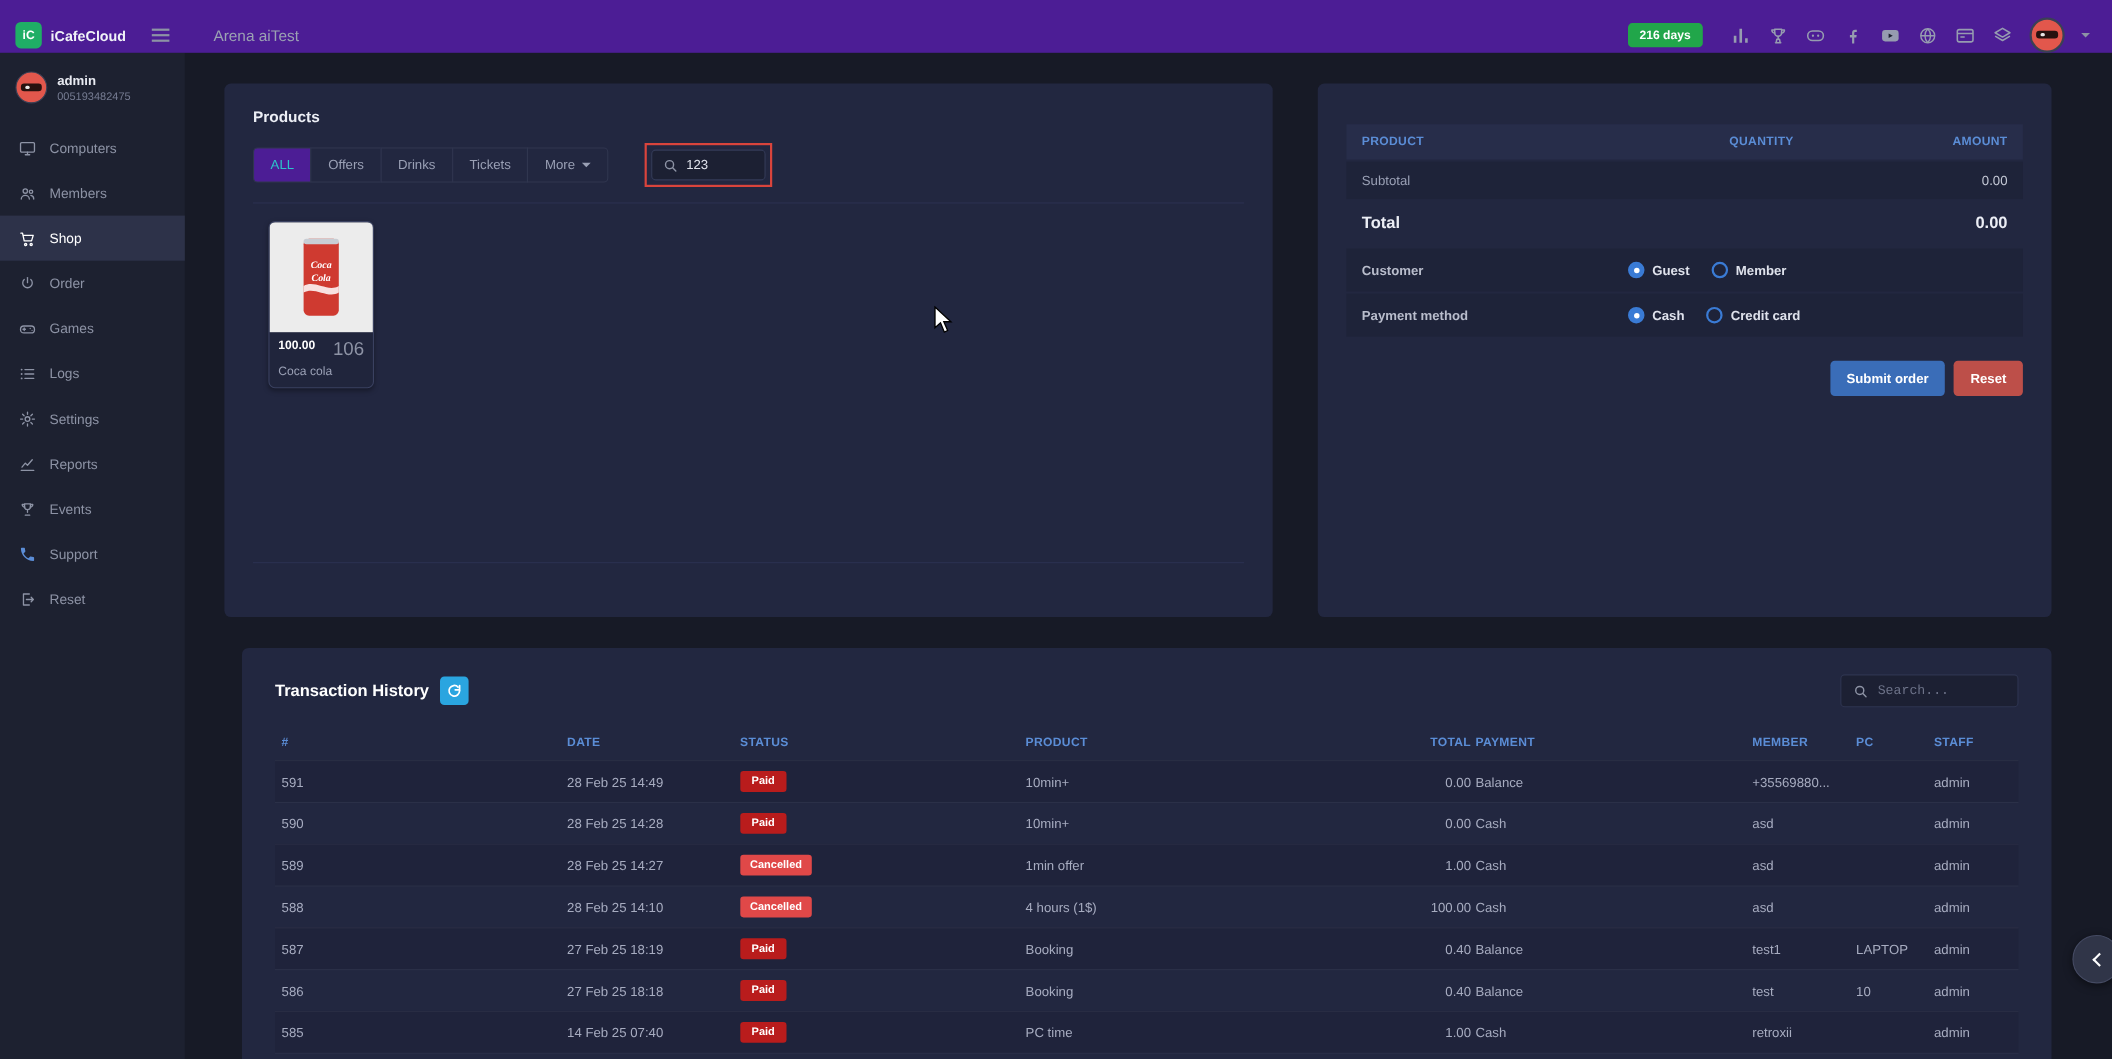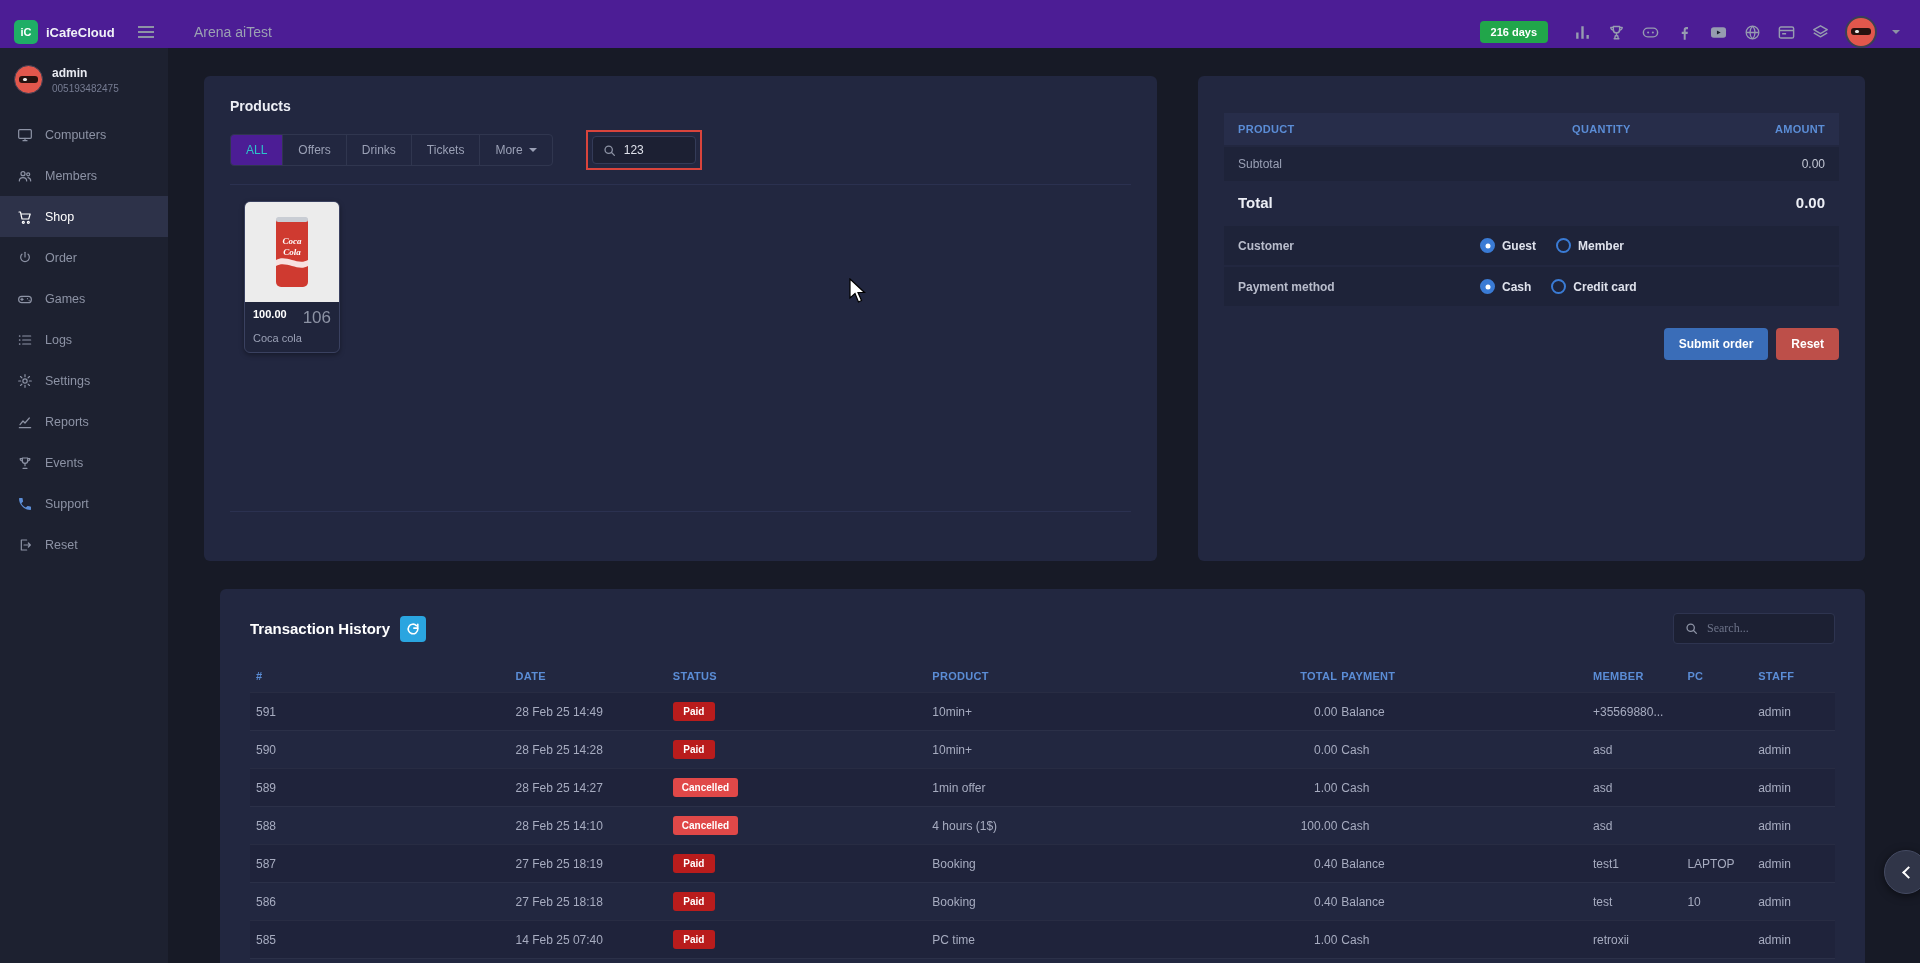--- a/index.html
+++ b/index.html
@@ -105,21 +105,21 @@
 
   
   .tx-header { display:flex; align-items:center; }
   .tx-title { font-size:15px; font-weight:bold; color:#fff; }
   .refresh-btn { width:26px; height:26px; border-radius:4px; background:#2aa5e0; margin-left:10px;
     display:flex; align-items:center; justify-content:center; cursor:pointer; color:#fff; }
   .tx-search { margin-left:auto; display:flex; align-items:center; gap:9px; background:#1c2033;
     border:1px solid #2e3450; border-radius:4px; padding:7px 11px; width:162px; }
   .tx-search svg { width:13px; height:13px; color:#8d93a5; flex:none; }
   .tx-search input { background:transparent; border:none; outline:none; color:#8b5cf6;
-    font-size:12px; width:110px; font-family:Liberation Serif, serif; }
+    font-size:12px; width:110px; font-family:Liberation Mono, monospace; }
   .tx-search input::placeholder { color:#6d7389; }
   .tx-table { margin-top:16px; }
   .tx-head, .tx-row { display:grid; align-items:center;
     grid-template-columns:16.5% 10% 16.5% 19.5% 6.5% 16% 6% 4.5% 4.5%; }
   .tx-head { padding:10px 6px; }
   .tx-head div { font-size:11px; font-weight:bold; color:#5b8dd6; letter-spacing:.3px; }
   .tx-row { padding:9px 6px; font-size:12px; color:#a7acc0; border-top:1px solid rgba(255,255,255,.045); cursor:pointer; }
   .tx-row:nth-child(odd) { background:rgba(0,0,0,.08); }
   .t-right { text-align:right; padding-right:4px; }
   .c-member { overflow:hidden; text-overflow:ellipsis; white-space:nowrap; padding-right:8px; }

